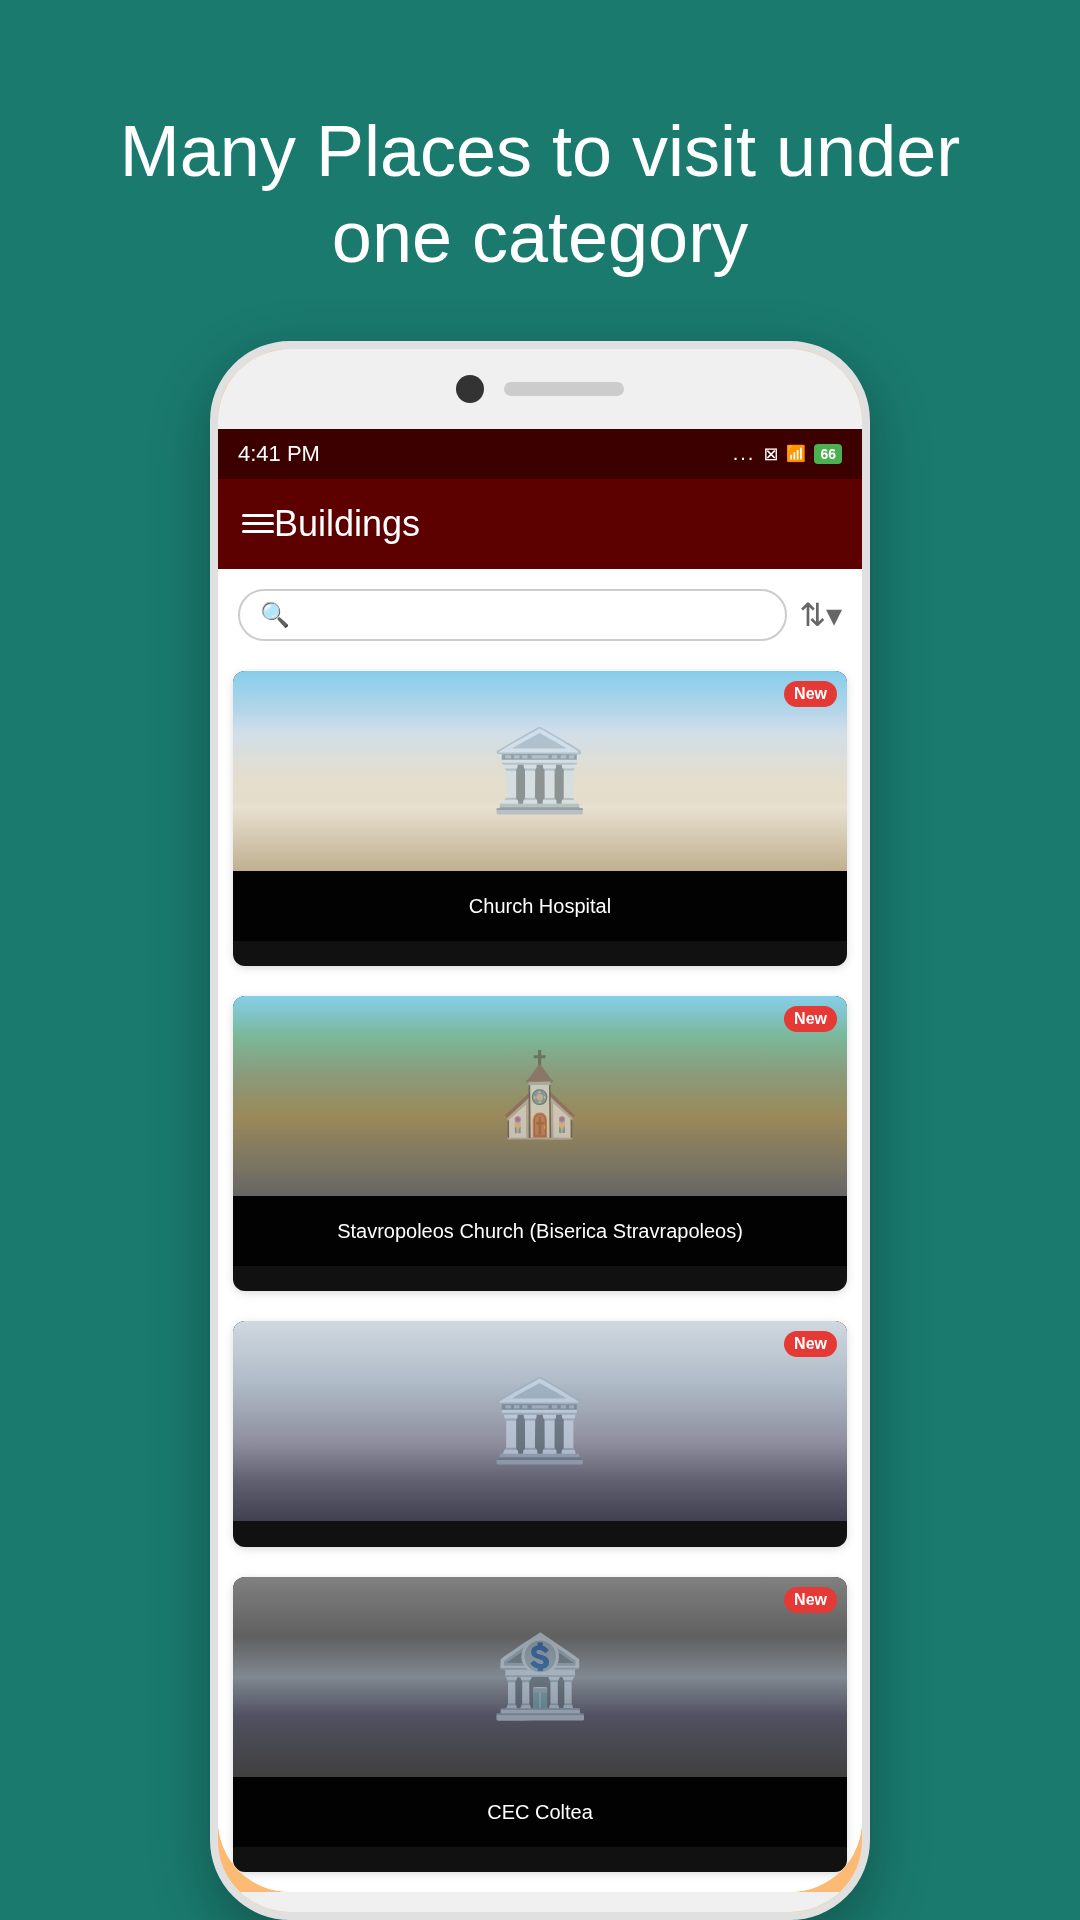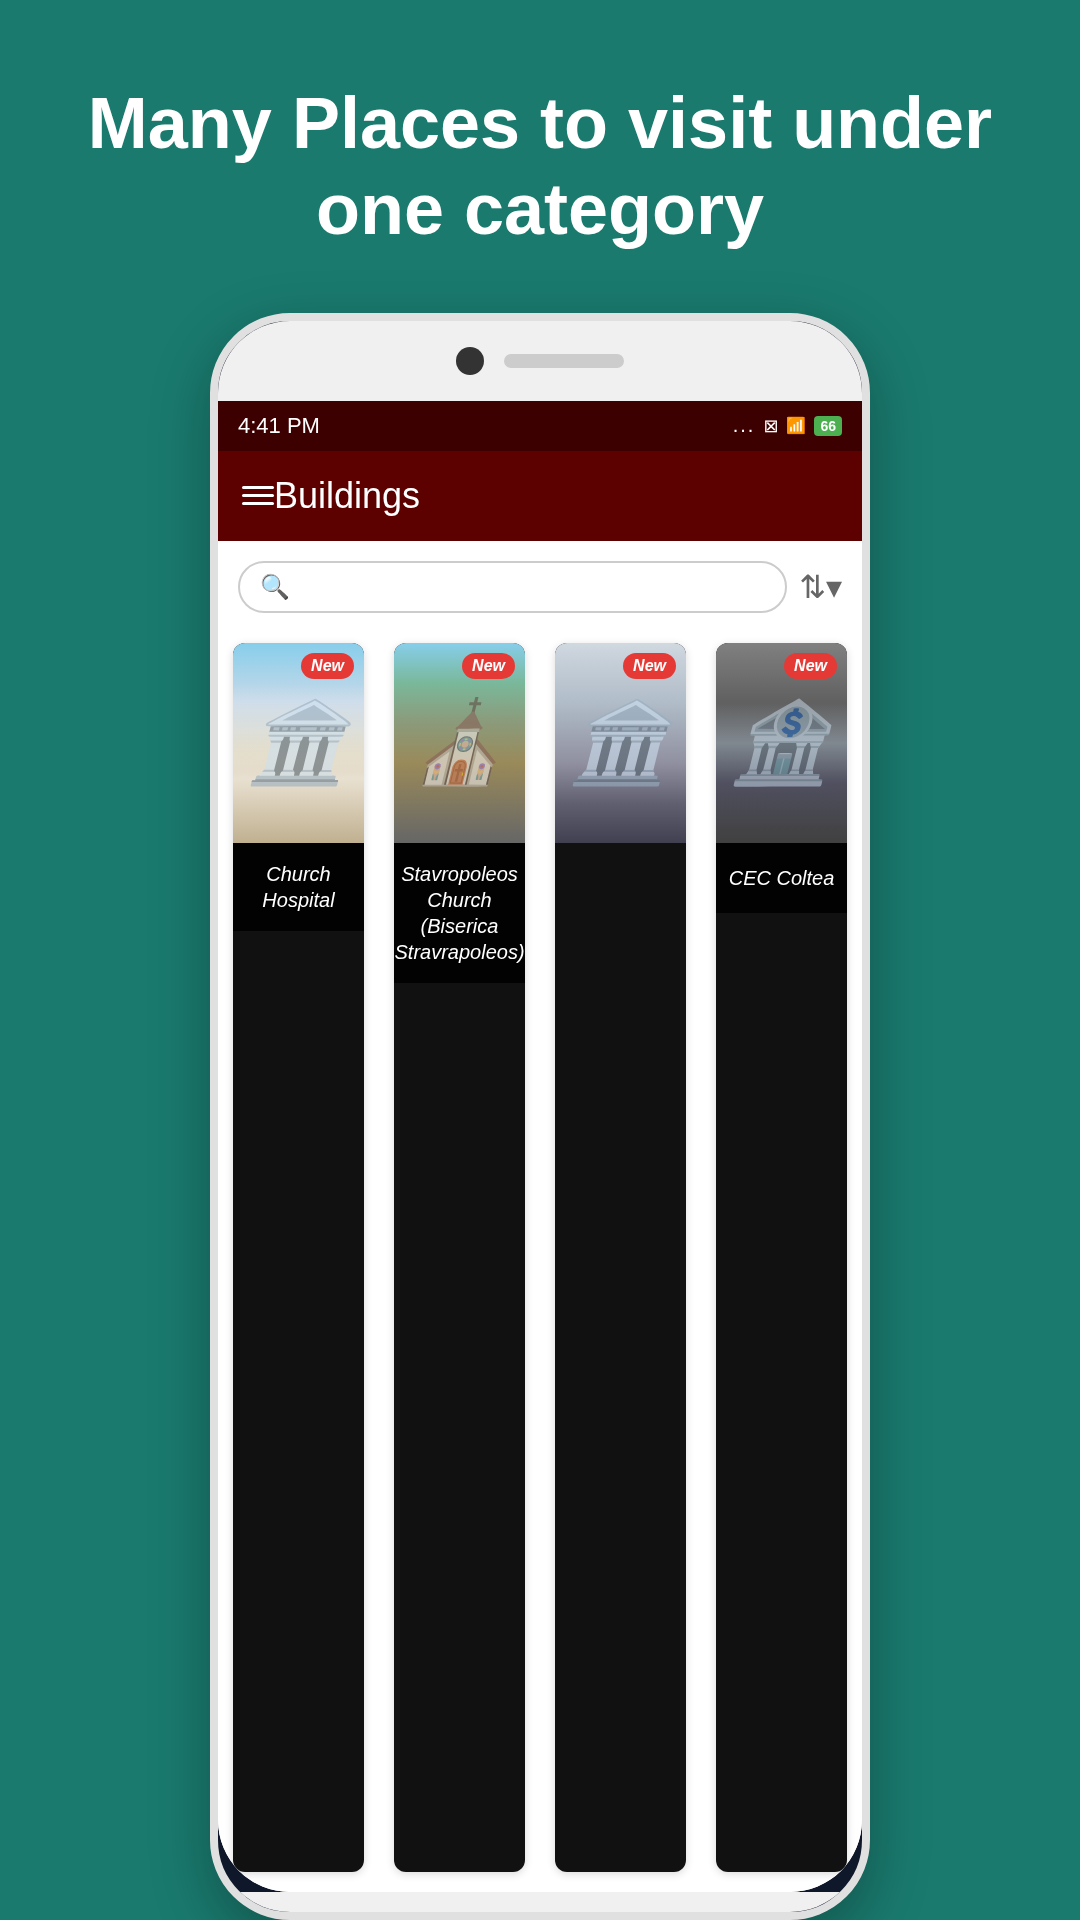--- a/index.html
+++ b/index.html
@@ -12,30 +12,30 @@
       font-family: 'Segoe UI', Arial, sans-serif;
       overflow: hidden;
       display: flex;
       flex-direction: column;
       align-items: center;
     }
 
     .page-heading {
       color: white;
       font-size: 72px;
-      font-weight: 700;
+      font-weight: 400;
       text-align: center;
-      padding: 80px 60px 60px;
+      padding: 108px 60px 60px;
       line-height: 1.2;
     }
 
     .phone-frame {
       width: 660px;
       height: 1812px;
-      background: #0f172a;
+      background: #fdba74;
       border-radius: 80px;
       border: 8px solid #e0e0e0;
       box-shadow: 0 20px 60px rgba(0,0,0,0.3);
       overflow: hidden;
       display: flex;
       flex-direction: column;
       position: relative;
     }
 
     
@@ -188,25 +188,24 @@
       color: #666;
       font-size: 32px;
       cursor: pointer;
     }
 
     
     .cards-grid {
       flex: 1;
       padding: 10px 15px 20px;
       display: grid;
-      grid-template-columns: 1fr 1fr 1fr 1fr;
+      grid-template-columns: 1fr;
       gap: 30px;
       overflow-y: auto;
       background: white;
-      font-style: italic;
     }
 
     .card {
       border-radius: 12px;
       overflow: hidden;
       box-shadow: 0 2px 8px rgba(0,0,0,0.15);
       background: #111;
       position: relative;
     }
 

